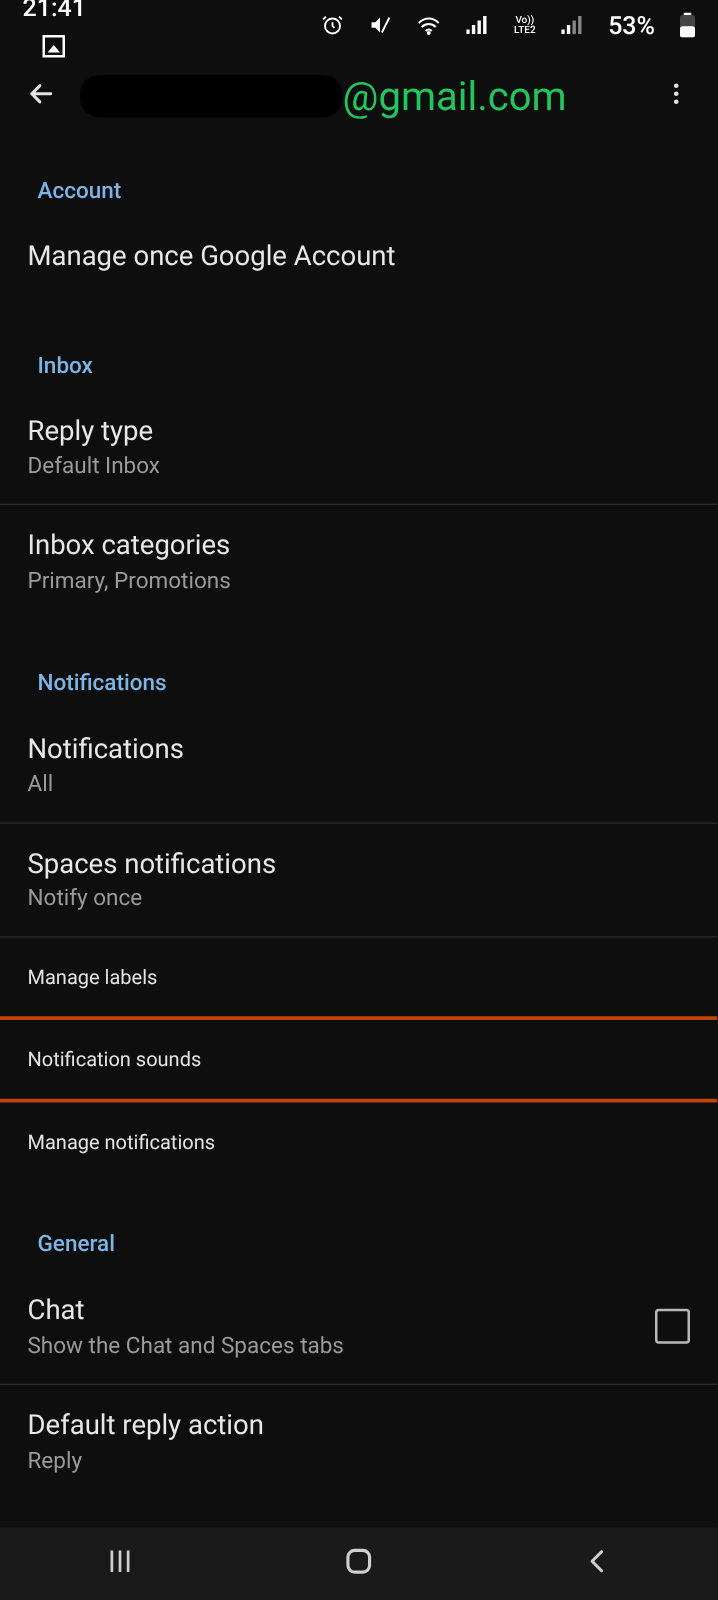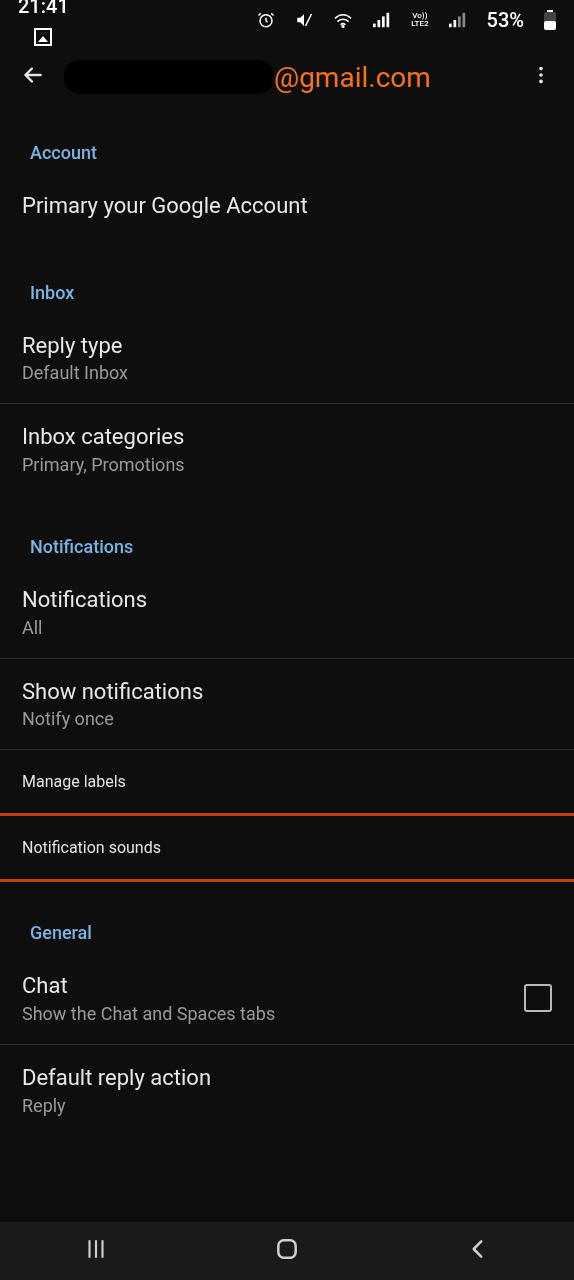--- a/index.html
+++ b/index.html
@@ -39,22 +39,22 @@
     align-items: center;
     padding: 0 14px 0 10px;
     gap: 8px;
   }
   .appbar .back { padding: 10px; }
   .appbar .title-area {
     flex: 1;
     display: flex;
     align-items: center;
     gap: 0;
-    font-size: 28px;
-    color: #f97316;
+    font-size: 32px;
+    color: #22c55e;
   }
   .redacted {
     width: 210px;
     height: 34px;
     background: #000;
     border-radius: 16px;
   }
   .more-btn { padding: 8px; }
 
   .content {
@@ -172,21 +172,21 @@
         <circle cx="12" cy="19" r="2"></circle>
       </svg>
   </div>
 </div>
 
 <div class="content">
 
   <div class="section-header first">Account</div>
   <div class="row">
     <div class="txt">
-      <div class="primary">Primary your Google Account</div>
+      <div class="primary">Manage once Google Account</div>
     </div>
   </div>
 
   <div class="section-header">Inbox</div>
   <div class="row divided">
     <div class="txt">
       <div class="primary">Reply type</div>
       <div class="secondary">Default Inbox</div>
     </div>
   </div>
@@ -199,29 +199,32 @@
 
   <div class="section-header">Notifications</div>
   <div class="row divided">
     <div class="txt">
       <div class="primary">Notifications</div>
       <div class="secondary">All</div>
     </div>
   </div>
   <div class="row divided">
     <div class="txt">
-      <div class="primary">Show notifications</div>
+      <div class="primary">Spaces notifications</div>
       <div class="secondary">Notify once</div>
     </div>
   </div>
   <div class="single-row">
     <div class="primary">Manage labels</div>
   </div>
   <div class="single-row">
     <div class="primary">Notification sounds</div>
+  </div>
+  <div class="single-row last">
+    <div class="primary">Manage notifications</div>
   </div>
 
   <div class="section-header">General</div>
   <div class="row divided">
     <div class="txt">
       <div class="primary">Chat</div>
       <div class="secondary">Show the Chat and Spaces tabs</div>
     </div>
     <div class="checkbox"></div>
   </div>

